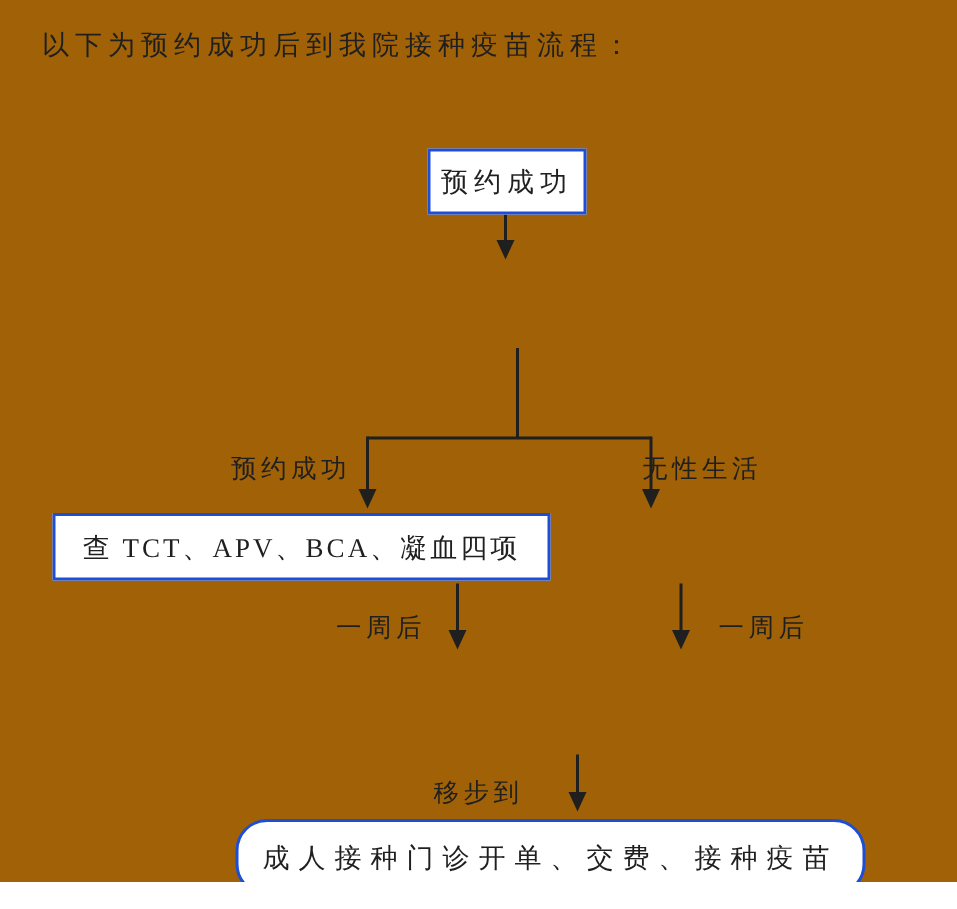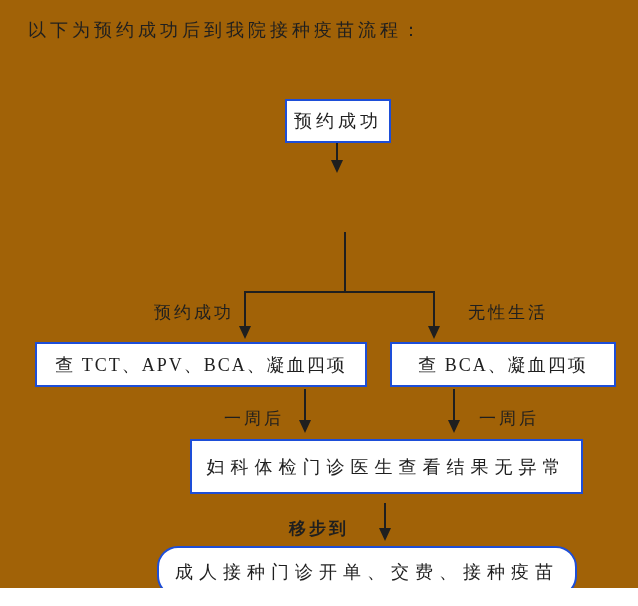--- a/index.html
+++ b/index.html
@@ -85,29 +85,27 @@
       <line x1="385" y1="503" x2="385" y2="529"></line>
       <polygon points="379,528 391,528 385,541"></polygon>
     </g>
   </svg>
 
   <div class="flow-box ls4" style="left:285px; top:99px; width:106px; height:44px;">预约成功</div>
 
 
   <div class="flow-box ls2" style="left:35px; top:342px; width:332px; height:45px;">查 TCT、APV、BCA、凝血四项</div>
 
-  <div class="flow-box ls2" style="left:390px; top:342px; width:226px; height:45px;">查 BCA、凝血四项</div>
 
-  <div class="flow-box ls6" style="left:190px; top:439px; width:393px; height:55px;">妇科体检门诊医生查看结果无异常</div>
 
   <div class="flow-box ls6" style="left:157px; top:546px; width:420px; height:51px;border-radius:21px;">成人接种门诊开单、交费、接种疫苗</div>
 
   <div class="edge-label" style="left:154px; top:301px;">预约成功</div>
 
-  <div class="edge-label" style="left:468px; top:301px;">无性生活</div>
+  <div class="edge-label" style="left:428px; top:301px;">无性生活</div>
 
   <div class="edge-label" style="left:224px; top:407px;">一周后</div>
 
   <div class="edge-label" style="left:479px; top:407px;">一周后</div>
 
-  <div class="edge-label" style="left:289px; top:517px;font-weight:bold;">移步到</div>
+  <div class="edge-label" style="left:289px; top:517px;">移步到</div>
 
 </div>
 
 </body></html>

